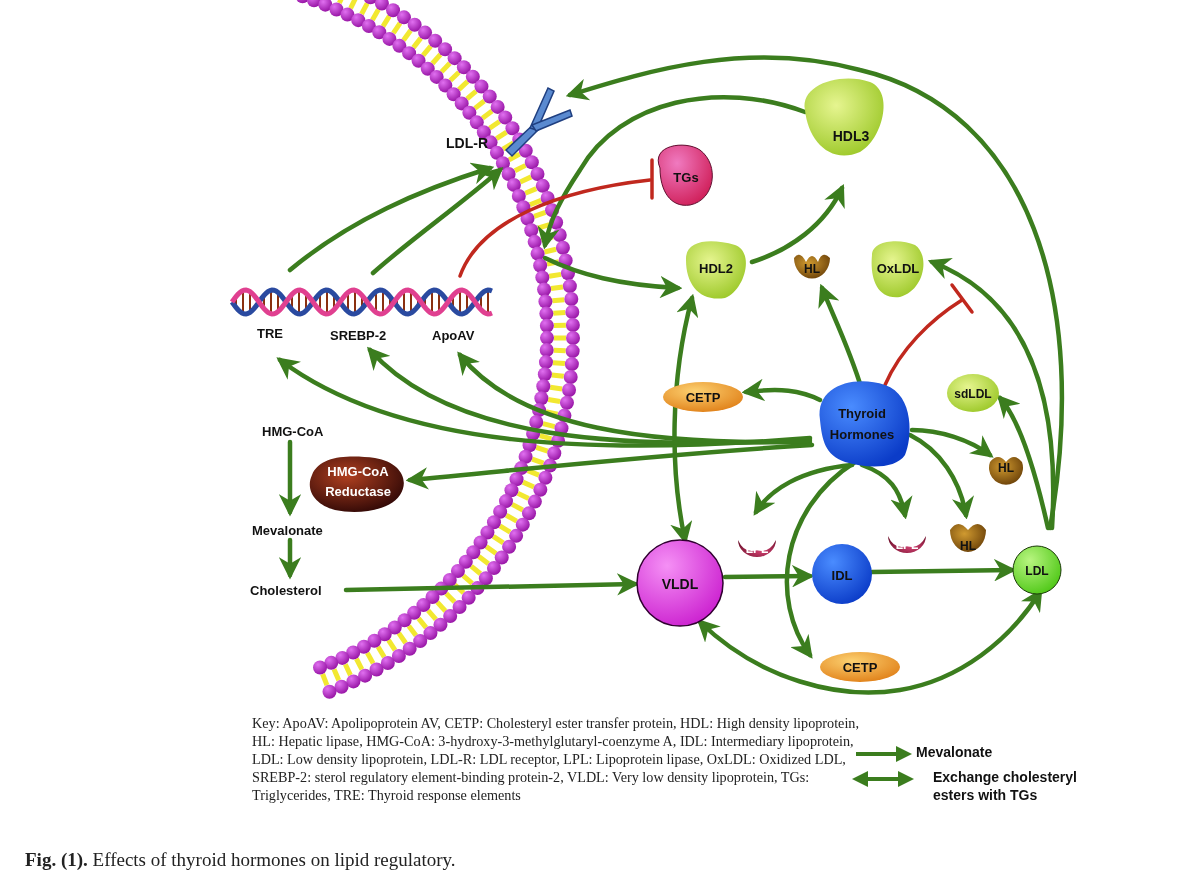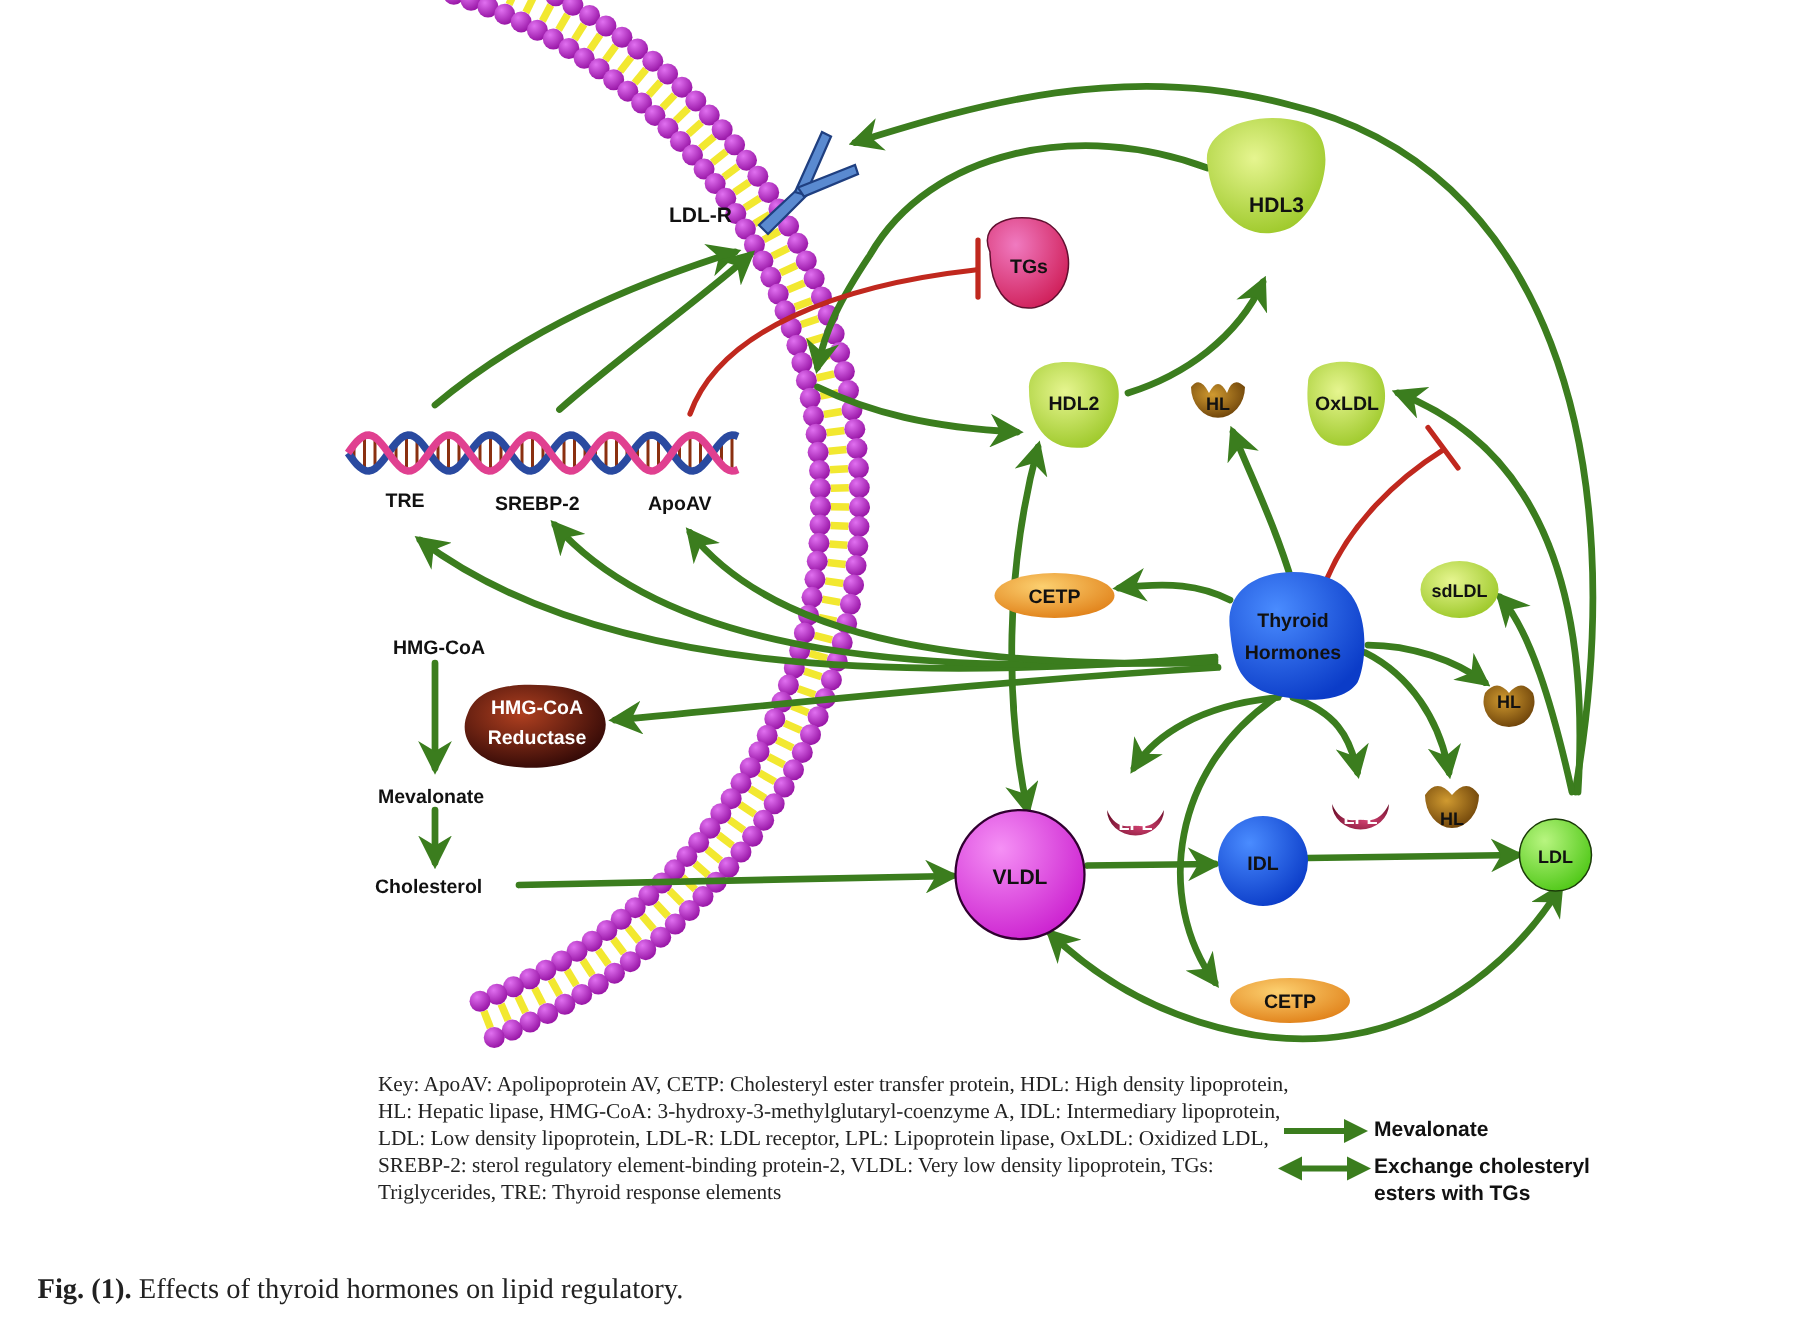--- a/index.html
+++ b/index.html
@@ -464,19 +464,19 @@
         <path d="M44,4 L60,12 L44,20 z" fill="#3b7d1e"></path>
       </svg>
     <span>Mevalonate</span>
   </div>
   <div class="leg-row two">
     <svg width="62" height="22">
         <line x1="12" y1="11" x2="50" y2="11" stroke="#3b7d1e" stroke-width="4"></line>
         <path d="M16,3 L0,11 L16,19 z" fill="#3b7d1e"></path>
         <path d="M46,3 L62,11 L46,19 z" fill="#3b7d1e"></path>
       </svg>
-    <span style="width:170px;display:block;">Exchange cholesteryl esters with TGs</span>
+    <span style="width:170px;display:block;margin-left:17px;">Exchange cholesteryl esters with TGs</span>
   </div>
 </div>
 
 <div class="caption">
   <b>Fig. (1).</b><span> Effects of thyroid hormones on lipid regulatory.</span>
 </div>
 
 </body></html>

